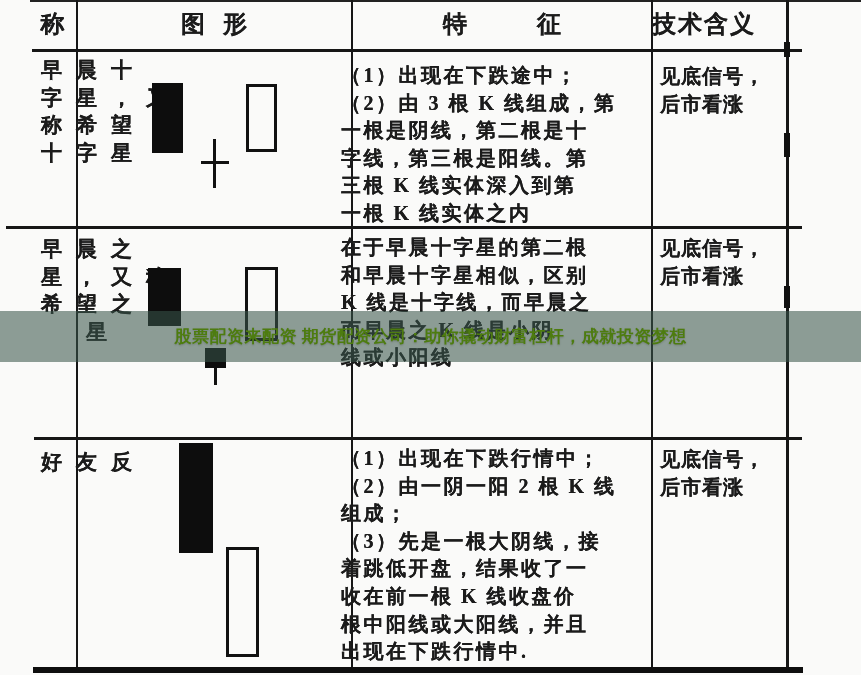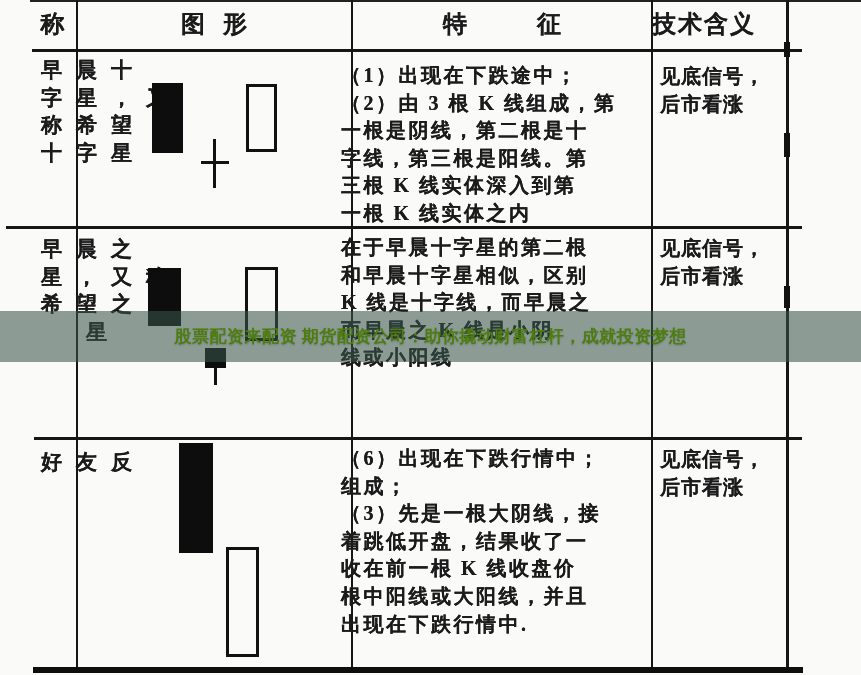--- a/index.html
+++ b/index.html
@@ -103,20 +103,20 @@
   <div class="candle-black c2b"></div>
   <div class="candle-white c2w"></div>
   <div class="c2s"></div>
   <div class="doji-v c2wick"></div>
   <div class="feature-cell ft2"><span class="txt-line">在于早晨十字星的第二根</span><span class="txt-line">和早晨十字星相似，区别</span><span class="txt-line">K 线是十字线，而早晨之</span><span class="txt-line">而早晨之 K 线是小阴</span><span class="txt-line">线或小阳线</span></div>
   <div class="meaning-cell mt2"><span class="txt-line">见底信号，</span><span class="txt-line">后市看涨</span></div>
 
   <div class="name-cell nt3"><span class="txt-line">好友反</span></div>
   <div class="candle-black c3b"></div>
   <div class="candle-white c3w"></div>
-  <div class="feature-cell ft3"><span class="txt-line">（6）出现在下跌行情中；</span><span class="txt-line">组成；</span><span class="txt-line">（3）先是一根大阴线，接</span><span class="txt-line">着跳低开盘，结果收了一</span><span class="txt-line">收在前一根 K 线收盘价</span><span class="txt-line">根中阳线或大阳线，并且</span><span class="txt-line">出现在下跌行情中.</span></div>
+  <div class="feature-cell ft3"><span class="txt-line">（1）出现在下跌行情中；</span><span class="txt-line">（2）由一阴一阳 2 根 K 线</span><span class="txt-line">组成；</span><span class="txt-line">（3）先是一根大阴线，接</span><span class="txt-line">着跳低开盘，结果收了一</span><span class="txt-line">收在前一根 K 线收盘价</span><span class="txt-line">根中阳线或大阳线，并且</span><span class="txt-line">出现在下跌行情中.</span></div>
   <div class="meaning-cell mt3"><span class="txt-line">见底信号，</span><span class="txt-line">后市看涨</span></div>
 
   <div class="banner">
     <div class="banner-text">股票配资来配资 期货配资公司：助你撬动财富杠杆，成就投资梦想</div>
   </div>
 
 </div>
 
 </body></html>

